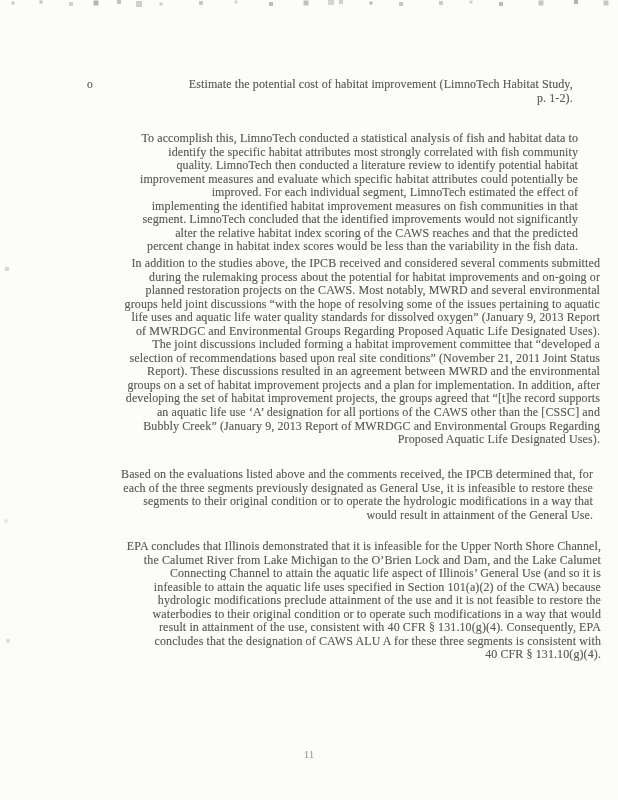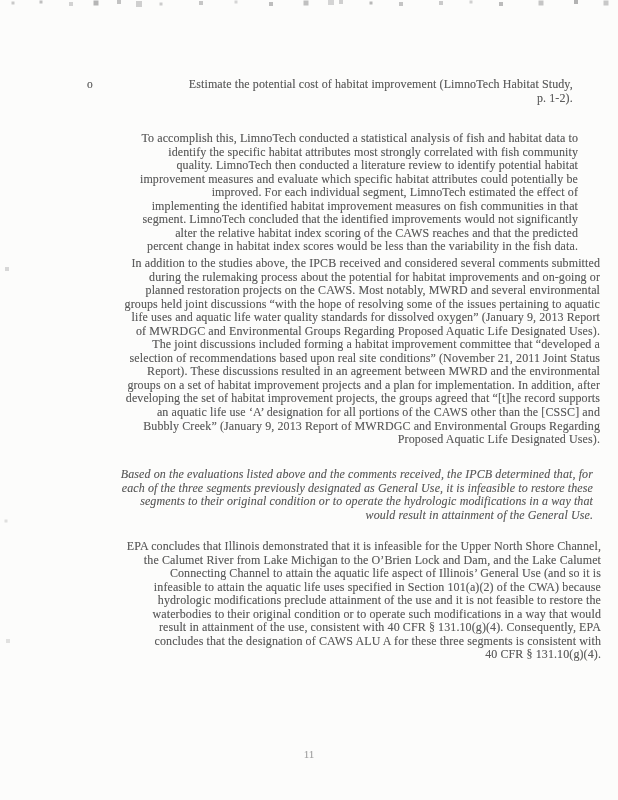--- a/index.html
+++ b/index.html
@@ -53,21 +53,20 @@
   }
   .p3 {
     top: 257px;
     left: 48px;
     width: 552px;
   }
   .p4 {
     top: 468px;
     left: 41px;
     width: 552px;
-    font-style: italic;
   }
   .p5 {
     top: 540px;
     left: 49px;
     width: 552px;
   }
   .page-number {
     position: absolute;
     top: 748px;
     left: 0;

